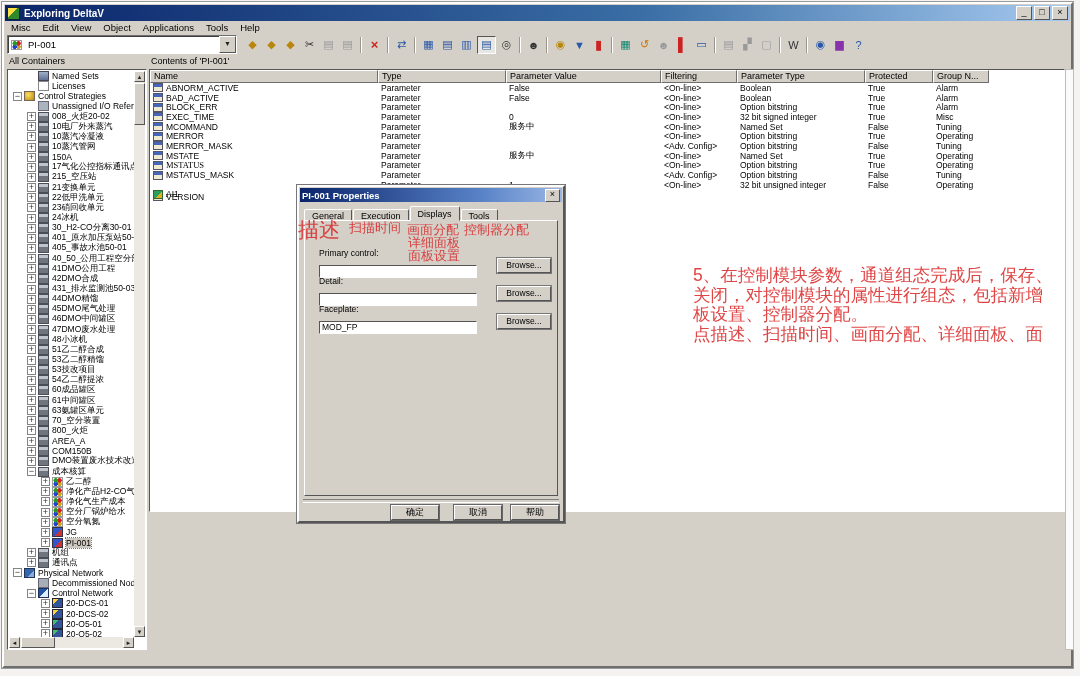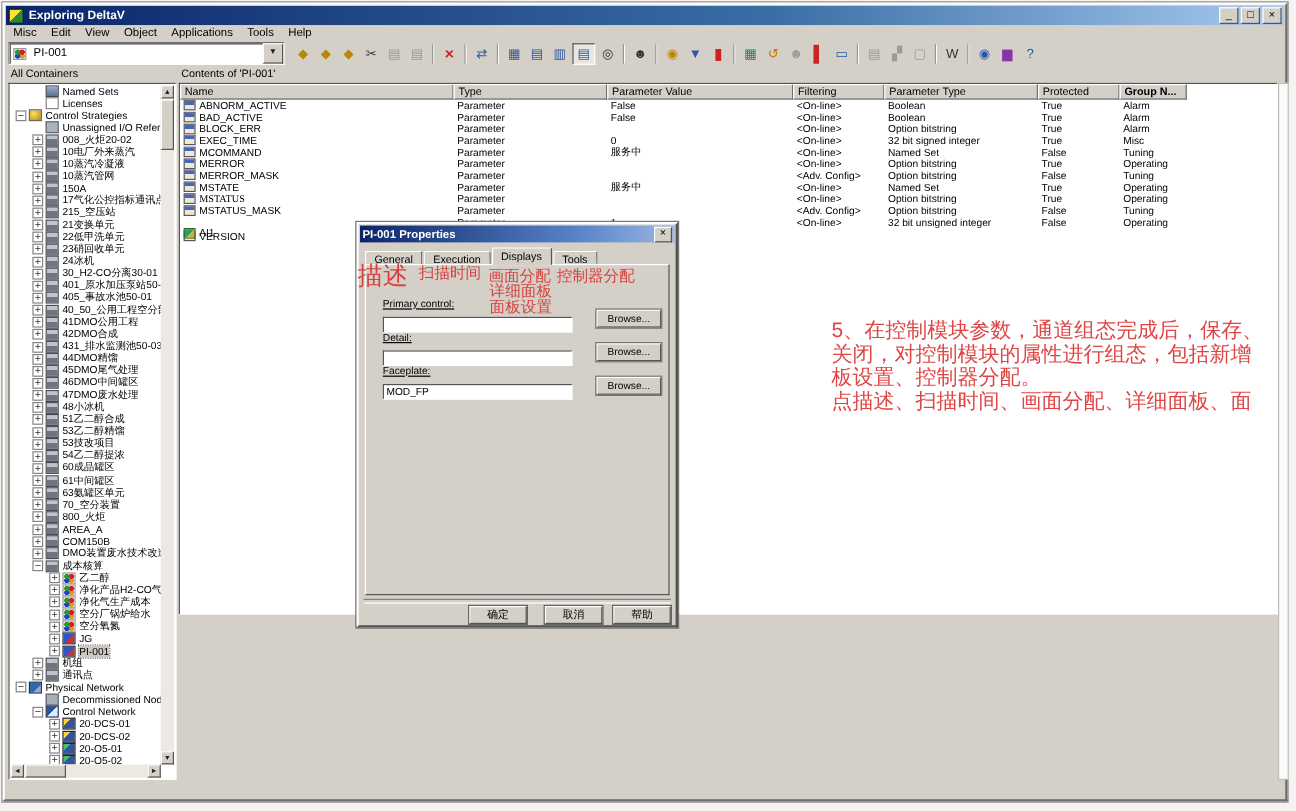--- a/index.html
+++ b/index.html
@@ -95,21 +95,21 @@
       background:linear-gradient(90deg,#0a246a,#5a84c8 70%,#9ab6e4);display:flex;align-items:center;padding:0 2px;}
   #dlg-title{color:#fff;font-size:9.5px;font-weight:bold;flex:1;}
   #dlg-close{width:13px;height:11px;background:#d4d0c8;border:1px solid;border-color:#fff #555 #555 #fff;
       font-size:9px;line-height:9px;text-align:center;color:#000;}
   #dlg-tabs{position:absolute;left:5px;top:19px;display:flex;align-items:flex-end;height:15px;}
   .tab{font-size:9px;padding:1px 7px 1px 7px;background:#d4d0c8;border:1px solid;border-color:#fff #555 #d4d0c8 #fff;
       border-radius:2px 2px 0 0;margin-right:1px;height:12px;line-height:11px;box-sizing:border-box;}
   .tab.active{height:15px;line-height:13px;position:relative;z-index:2;border-bottom-color:#d4d0c8;}
   #dlg-frame{position:absolute;left:5px;top:33px;width:254px;height:276px;background:#d4d0c8;
       border:1px solid;border-color:#fff #555 #555 #fff;box-sizing:border-box;}
-  .fld{position:absolute;left:14px;text-decoration:underline;}
+  .fld{position:absolute;left:14px;}
   .fld .flabel{font-size:8.5px;display:block;margin-bottom:2px;}
   .finput{width:158px;height:13px;background:#fff;border:1px solid;border-color:#555 #fff #fff #555;
       font-size:8.5px;font-family:inherit;padding:0 2px;box-sizing:border-box;}
   .fbrowse{position:absolute;left:178px;top:10px;width:52px;height:13px;background:#d4d0c8;border:1px solid;
       border-color:#fff #555 #555 #fff;outline:1px solid #777;font-size:8.5px;text-align:center;line-height:12px;}
   #dlg-sep{position:absolute;left:4px;right:4px;top:312px;height:2px;border-top:1px solid #808080;border-bottom:1px solid #fff;}
   .dbtn{position:absolute;top:318px;width:46px;height:13px;background:#d4d0c8;border:1px solid;
       border-color:#fff #555 #555 #fff;outline:1px solid #666;font-size:9px;text-align:center;line-height:12px;}
   
   .ann{position:absolute;color:#d84040;white-space:nowrap;z-index:9;font-family:"Liberation Sans","DejaVu Sans",sans-serif;}
@@ -483,21 +483,21 @@
   </div>
 
   <div id="rightpanel">
     <div id="thead">
         <div class="th" style="width: 228px;">Name</div>
         <div class="th" style="width: 128px;">Type</div>
         <div class="th" style="width: 155px;">Parameter Value</div>
         <div class="th" style="width: 76px;">Filtering</div>
         <div class="th" style="width: 128px;">Parameter Type</div>
         <div class="th" style="width: 68px;">Protected</div>
-        <div class="th" style="width: 56px; font-weight: bold;">Group N...</div>
+        <div class="th" style="width: 56px;">Group N...</div>
       </div>
     <div id="tbody">
         <div class="tr">
           <div class="td" style="width: 228px;">
             <span class="tico ico-param"></span>
             <span>ABNORM_ACTIVE</span>
           </div>
           <div class="td" style="width: 128px;">
             <span>Parameter</span>
           </div>

